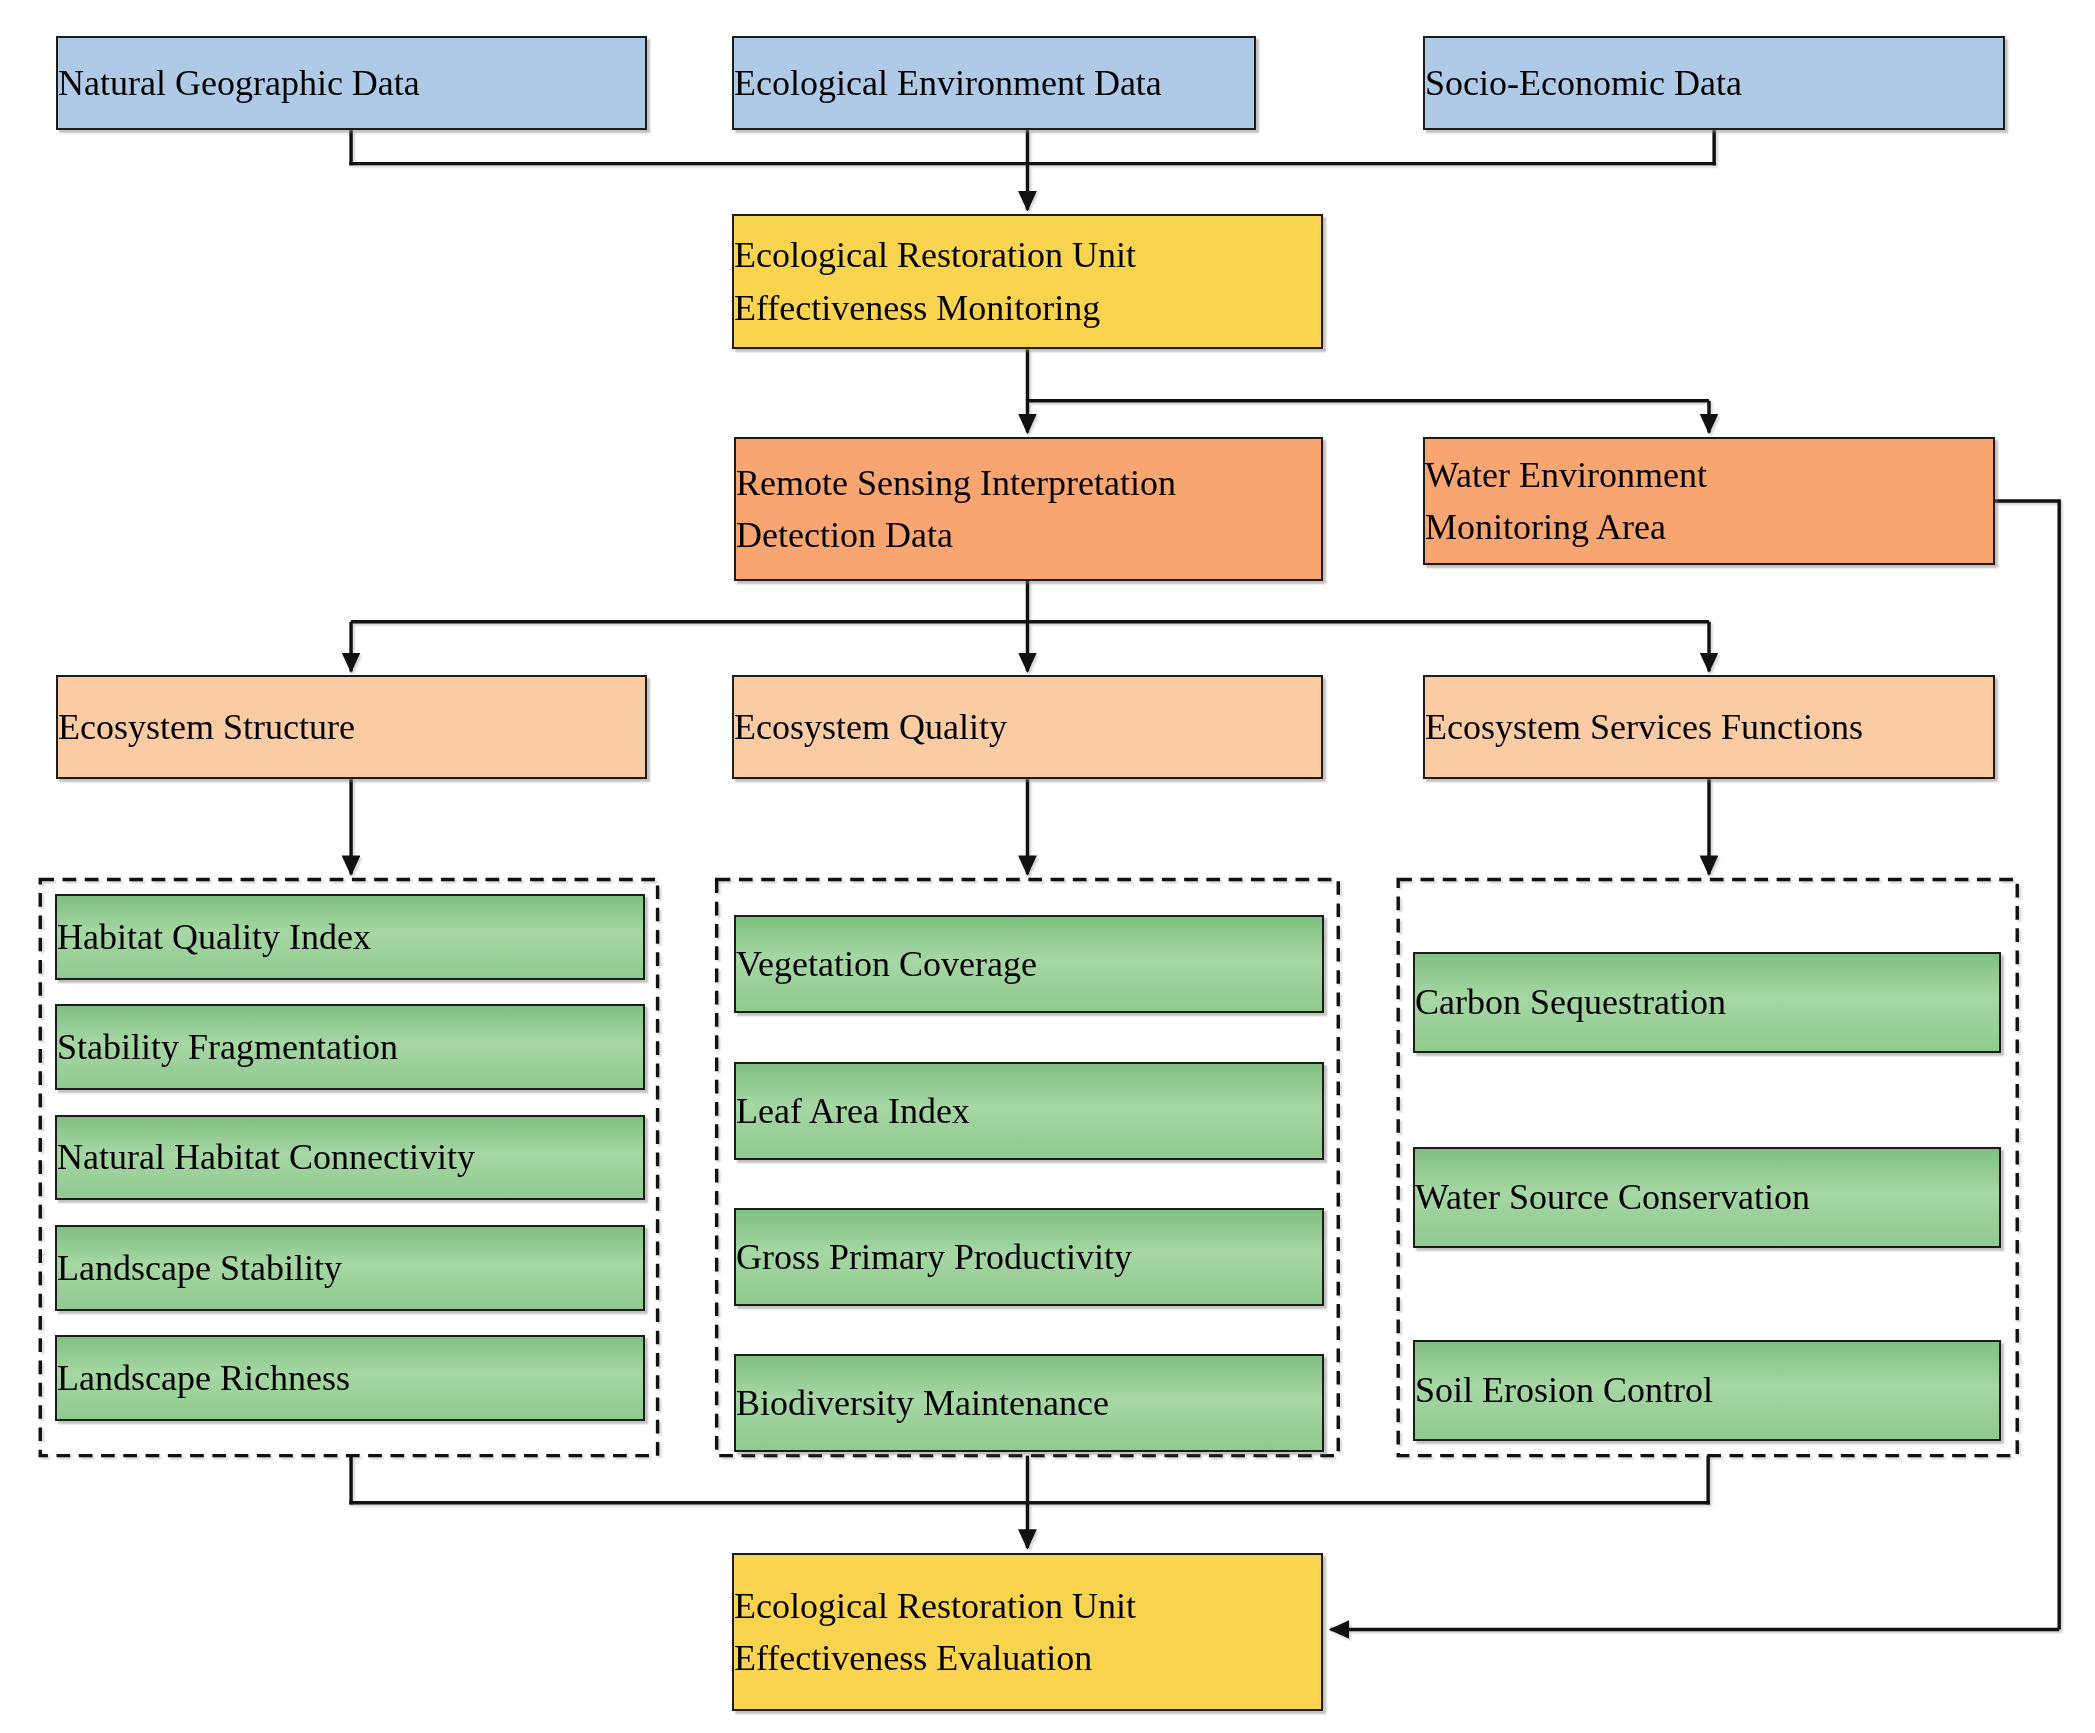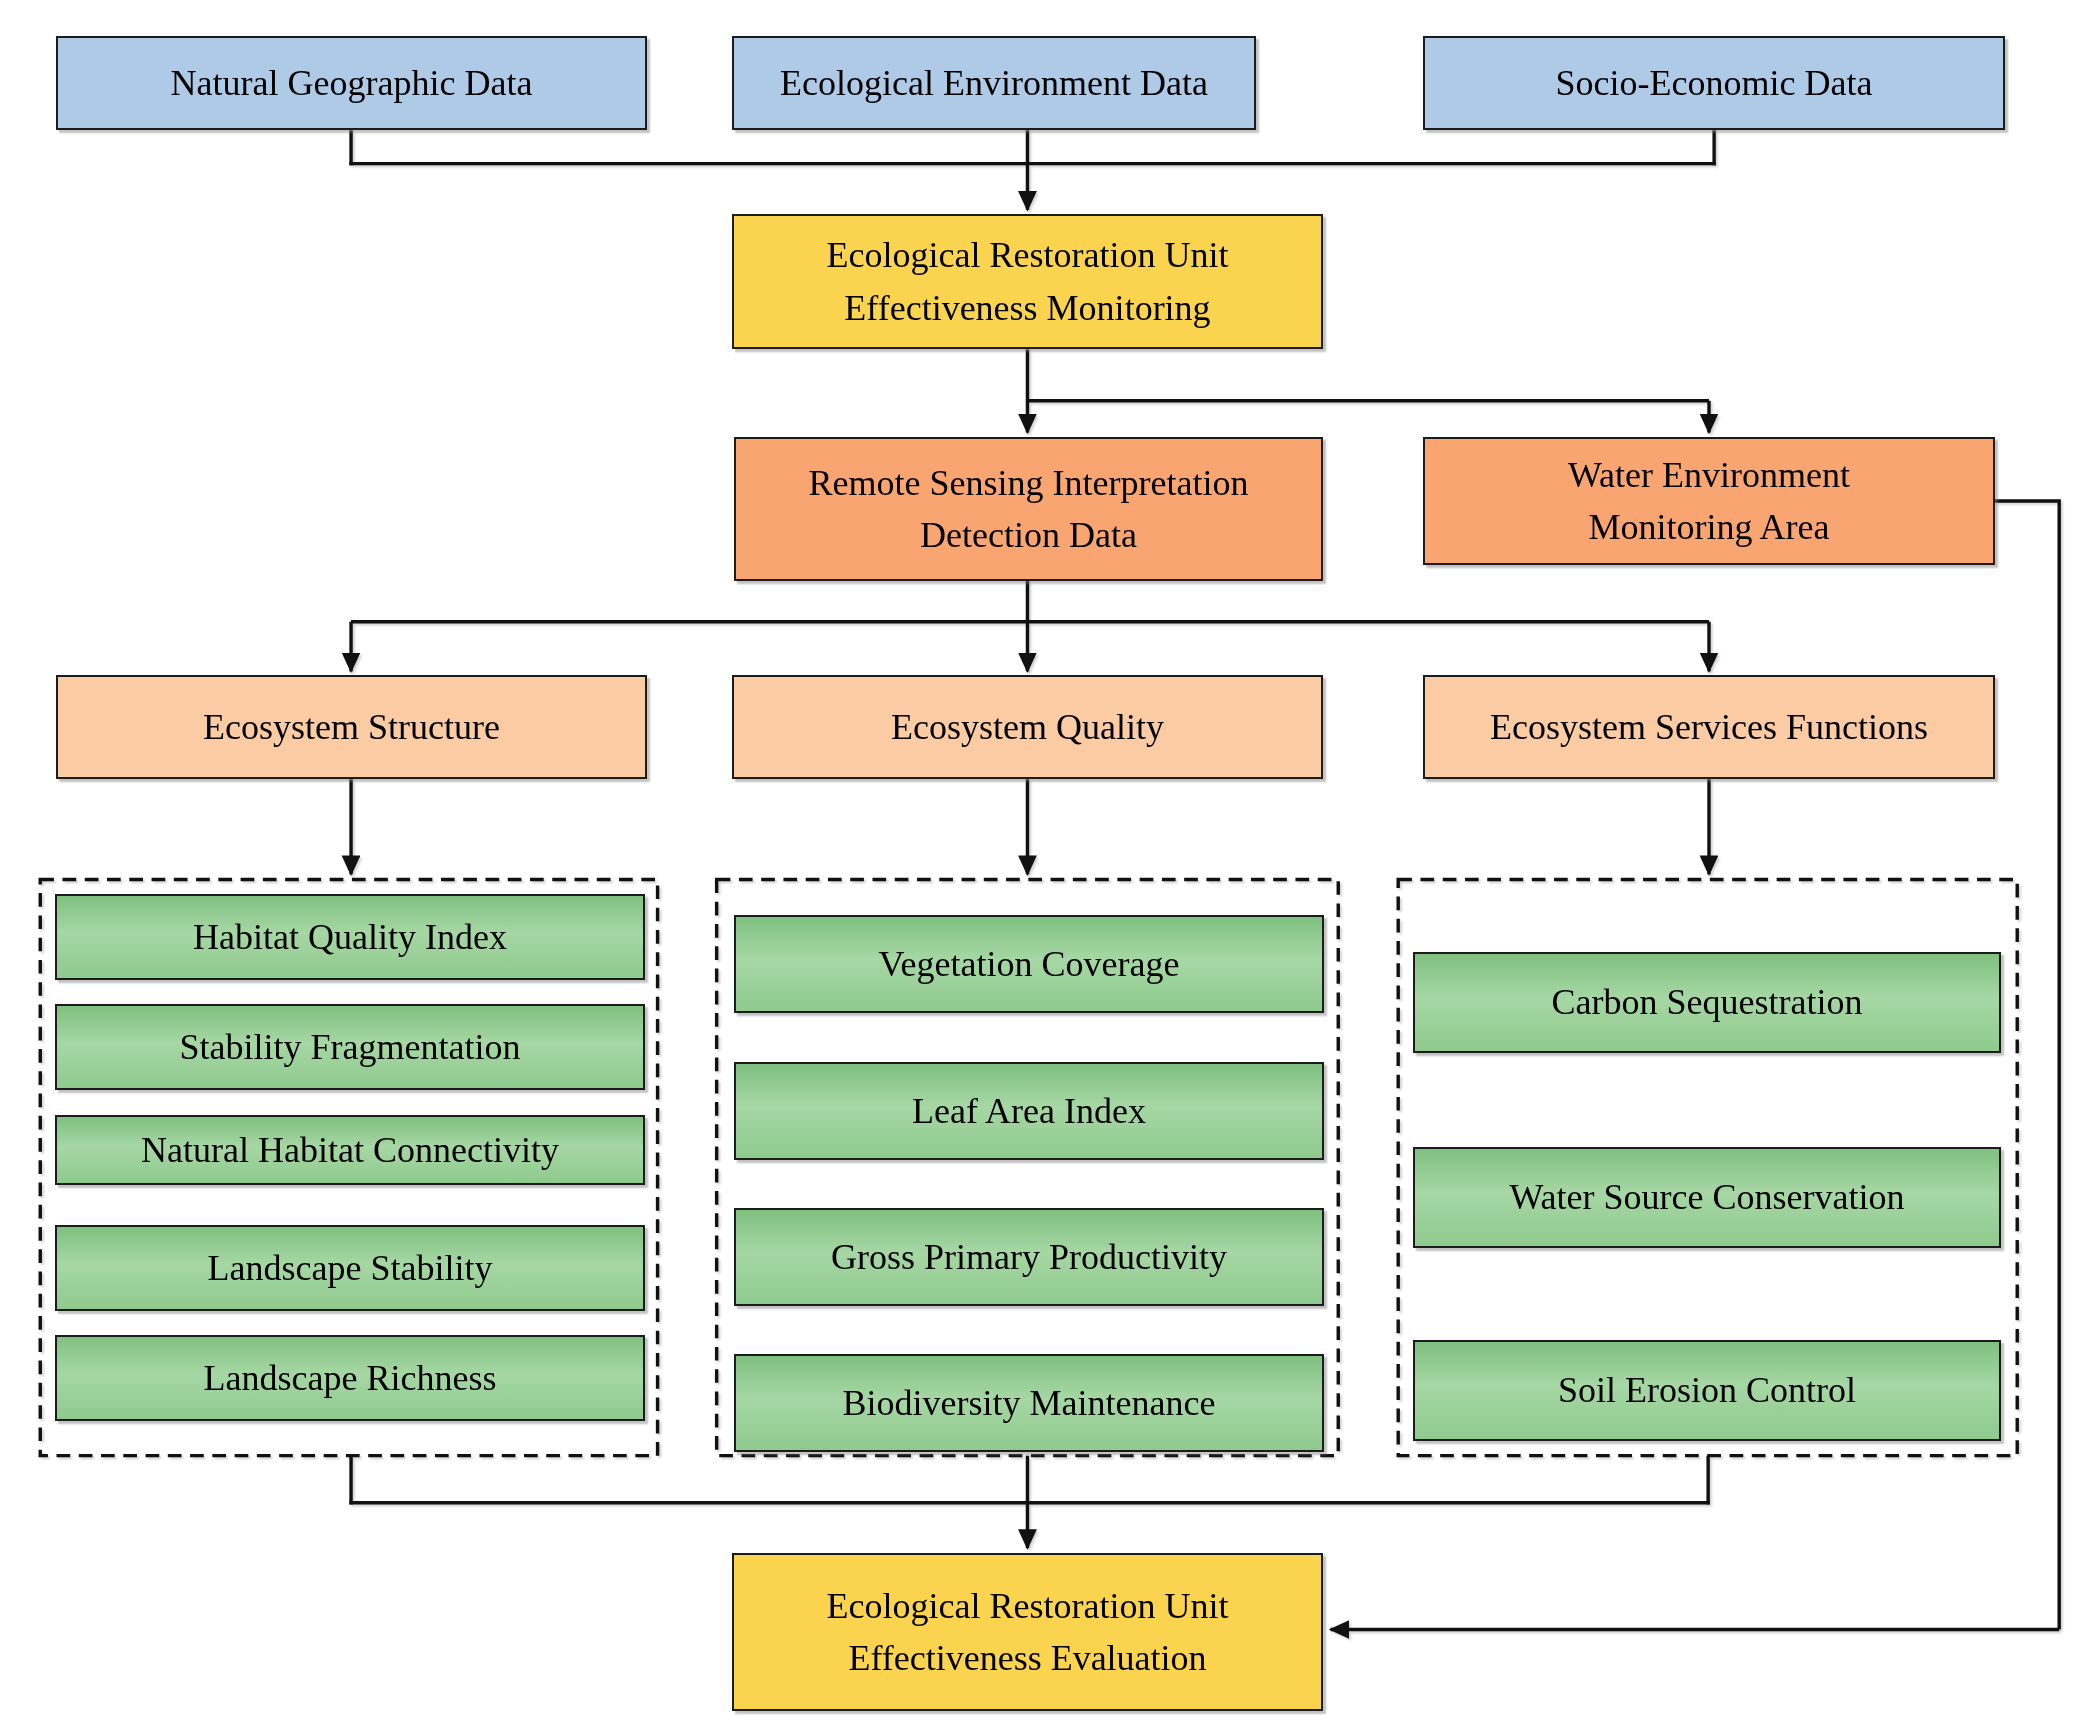--- a/index.html
+++ b/index.html
@@ -15,21 +15,21 @@
   .wires{
     position:absolute;
     left:0;top:0;
     width:2096px;height:1734px;
     filter:drop-shadow(2.6px 2.6px 0.9px rgba(130,130,130,0.35));
   }
   .box{
     position:absolute;
     display:flex;
     flex-direction:column;
-    align-items:center;
+    align-items:flex-start;
     justify-content:center;
     text-align:center;
     font-size:36px;
     line-height:1.45;
     border:2.6px solid #1c1c1c;
     box-sizing:border-box;
     box-shadow:3.4px 3.4px 1.7px rgba(120,120,120,0.45);
     white-space:nowrap;
   }
   .blue  {background:#afcae7;}
@@ -120,21 +120,21 @@
   <div class="box peach" style="left:732px;top:675px;width:591px;height:104px">
     <span class="lbl">Ecosystem Quality</span>
   </div>
 
   <div class="box green" style="left:55px;top:894px;width:590px;height:86px">
     <span class="lbl">Habitat Quality Index</span>
   </div>
   <div class="box green" style="left:55px;top:1004px;width:590px;height:86px">
     <span class="lbl">Stability Fragmentation</span>
   </div>
-  <div class="box green" style="left:55px;top:1115px;width:590px;height:70px">
+  <div class="box green" style="left:55px;top:1115px;width:590px;height:85px">
     <span class="lbl">Natural Habitat Connectivity</span>
   </div>
   <div class="box green" style="left:55px;top:1225px;width:590px;height:86px">
     <span class="lbl">Landscape Stability</span>
   </div>
   <div class="box green" style="left:55px;top:1335px;width:590px;height:86px">
     <span class="lbl">Landscape Richness</span>
   </div>
 
   <div class="box green" style="left:734px;top:915px;width:590px;height:98px">

